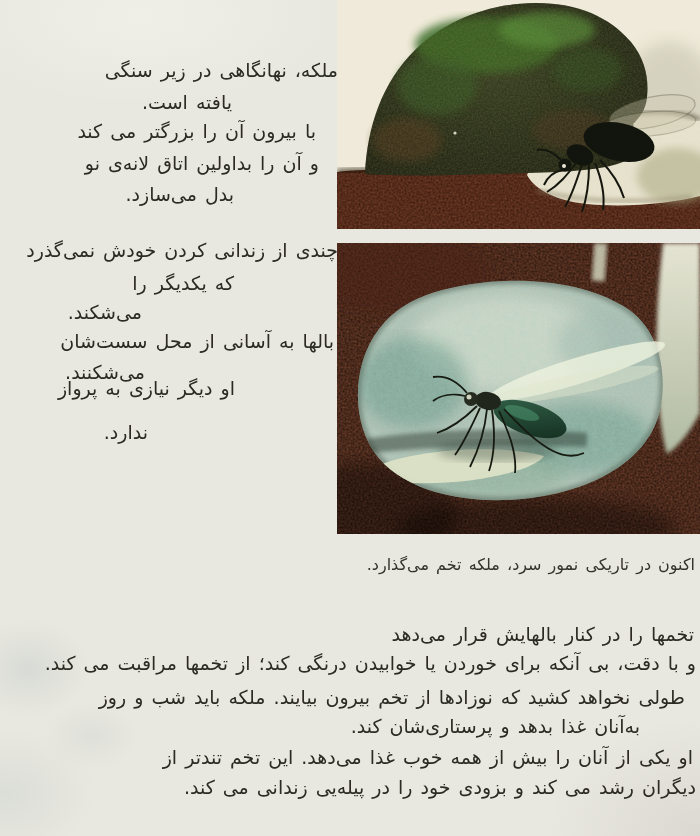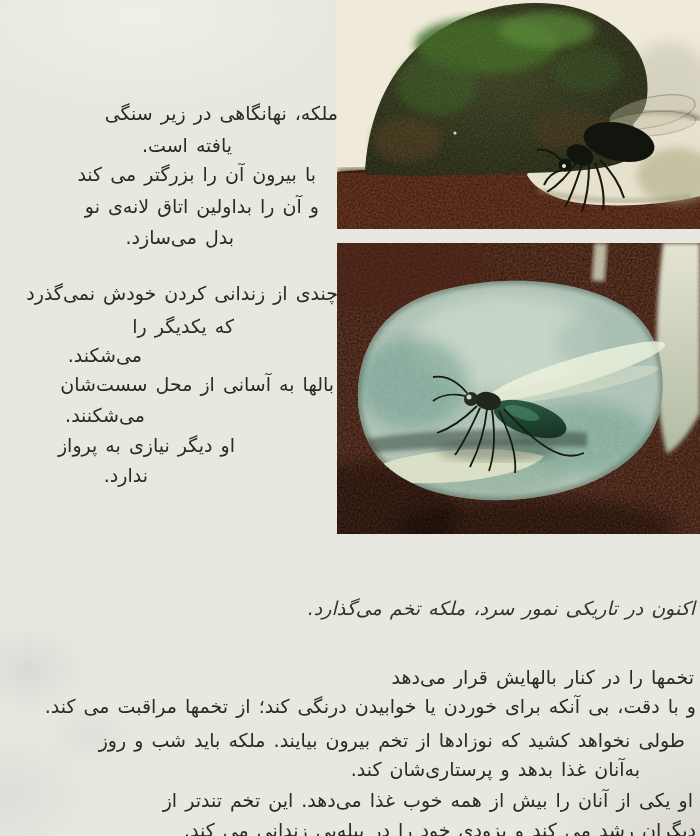--- a/index.html
+++ b/index.html
@@ -18,36 +18,35 @@
   }
   .l{
     position:absolute;
     direction:rtl;
     white-space:nowrap;
     color:#2b2a23;
     font-size:19px;
     line-height:26px;
     letter-spacing:.2px;
     word-spacing:2px;
-    margin-top:43px;
   }
-  .cap{font-size:19px;color:#33322b;font-style:italic;}
+  .cap{font-size:16px;color:#33322b;}
   
   #p1l1{top:57px;right:362px}
   #p1l2{top:89px;right:468px}
   #p1l3{top:118px;right:384px}
   #p1l4{top:150px;right:381px}
   #p1l5{top:181px;right:466px}
   
   #p2l1{top:237px;right:362px}
   #p2l2{top:270px;right:466px}
   #p2l3{top:299px;right:558px}
   #p2l4{top:328px;right:366px}
   #p2l5{top:359px;right:555px}
-  #p2l6{top:389px;right:465px}
+  #p2l6{top:375px;right:465px}
   #p2l7{top:419px;right:552px}
   
   #cap{top:552px;right:5px}
   
   #p3l1{top:621px;right:6px}
   #p3l2{top:650px;right:4px}
   #p3l3{top:684px;right:15px}
   #p3l4{top:713px;right:60px}
   #p3l5{top:744px;right:7px}
   #p3l6{top:774px;right:4px}

